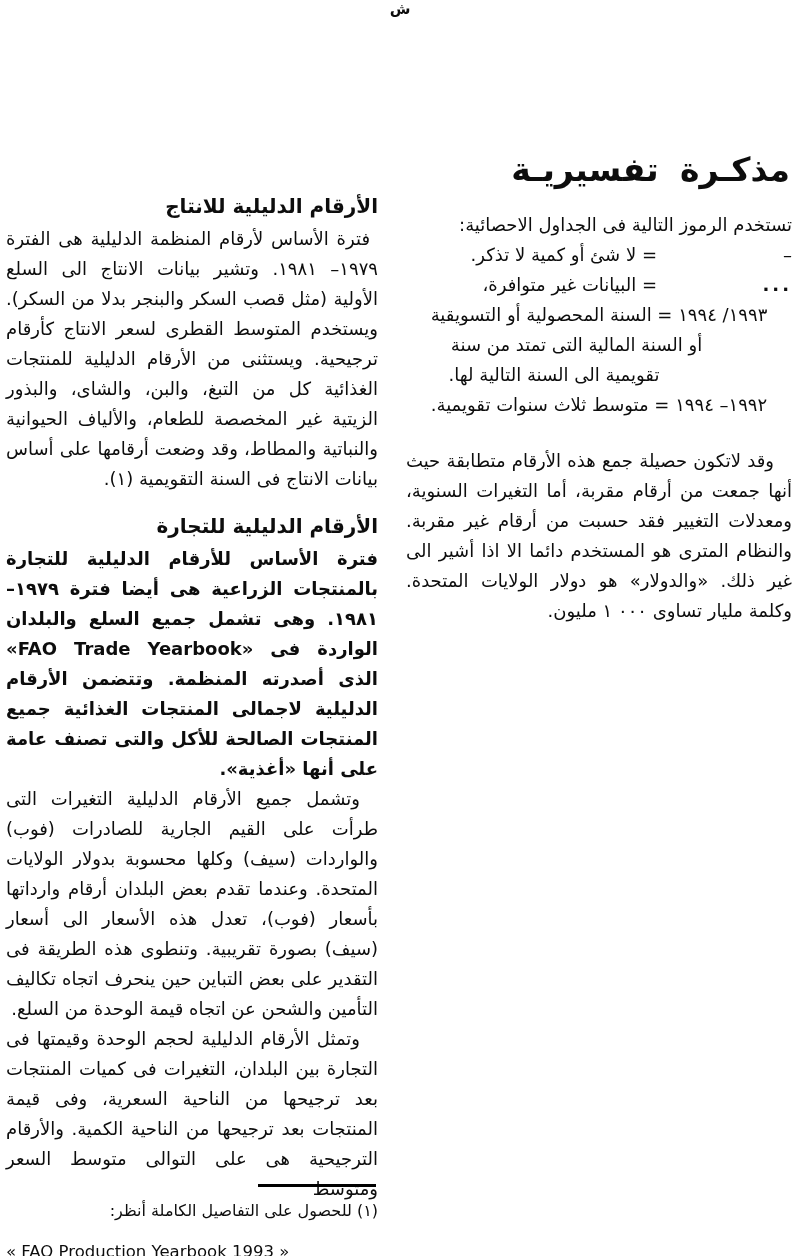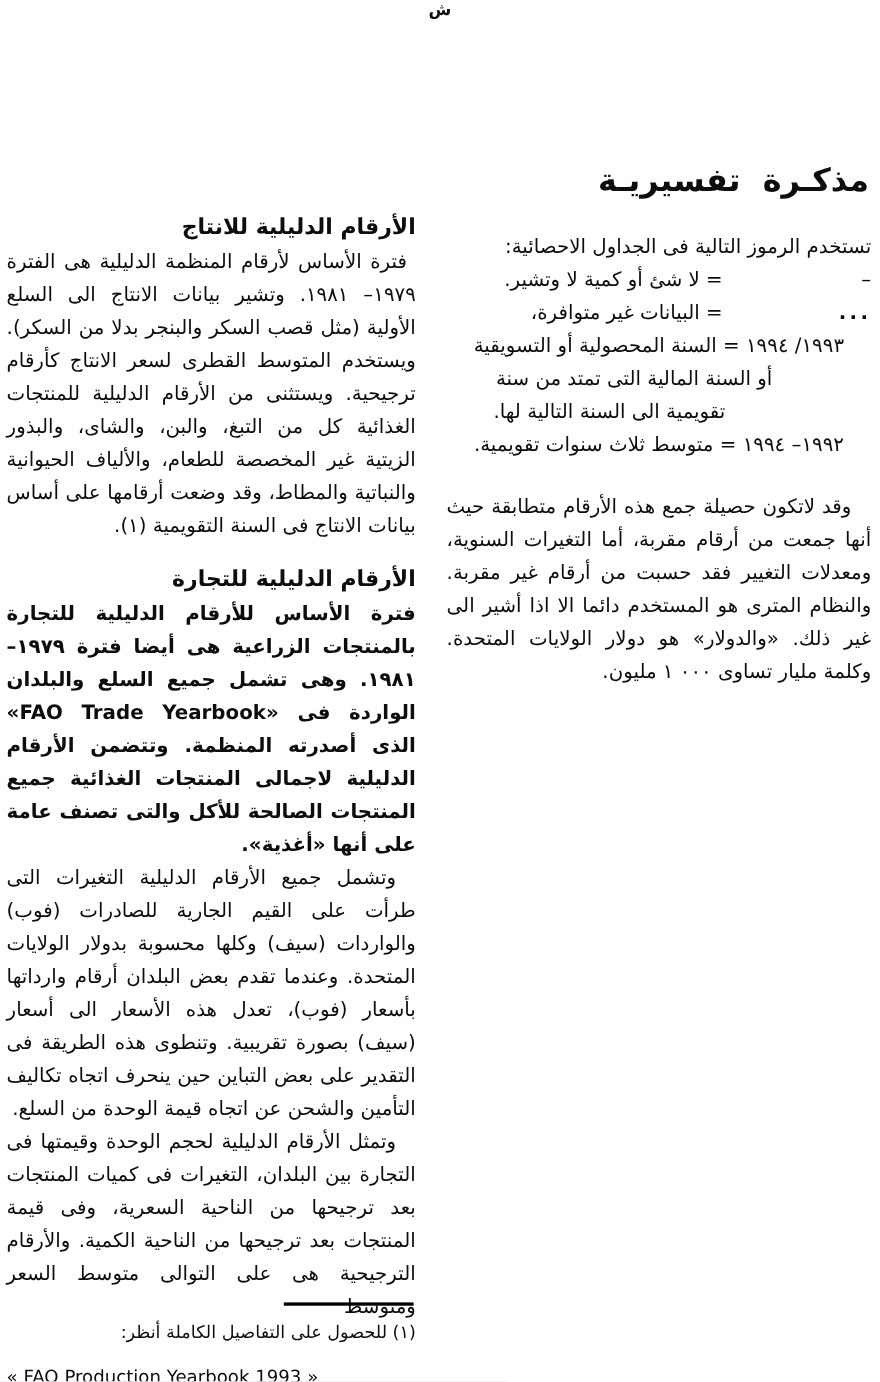--- a/index.html
+++ b/index.html
@@ -8,21 +8,21 @@
     background:#ffffff; color:#0d0d0d; overflow:hidden;
     direction:rtl;
     font-family:"DejaVu Sans", sans-serif;
   }
   .page-letter {
     position:absolute; top:0; left:0; width:100%;
     text-align:center; font-size:15px; font-weight:bold;
   }
   .doc-title {
     position:absolute; top:128px; right:10px;
-    font-size:29px; font-weight:bold; word-spacing:10px; letter-spacing:0.5px;
+    font-size:33px; font-weight:bold; word-spacing:10px; letter-spacing:0.5px;
   }
   .col {
     position:absolute; font-size:18px; line-height:30px;
     text-align:justify;
   }
   .col-right { top:210px; right:8px; width:386px; }
   .col-left  { top:192px; left:6px;  width:372px; }
 
   .intro-line { text-align:right; }
   .sym-row { display:flex; }
@@ -54,21 +54,21 @@
 
   <div class="page-letter">ش</div>
 
   <h1 class="doc-title">مذكـرة تفسيريـة</h1>
 
   <div class="col col-right">
     <div class="intro-line">تستخدم الرموز التالية فى الجداول الاحصائية:</div>
 
     <div class="sym-row">
       <span class="sym-cell">–</span>
-      <span class="sym-def">= لا شئ أو كمية لا وتشير.</span>
+      <span class="sym-def">= لا شئ أو كمية لا تذكر.</span>
     </div>
     <div class="sym-row">
       <span class="sym-cell dots">...</span>
       <span class="sym-def">= البيانات غير متوافرة،</span>
     </div>
 
     <div class="year-line">١٩٩٣/ ١٩٩٤ = السنة المحصولية أو التسويقية</div>
     <div class="year-line indent1">أو السنة المالية التى تمتد من سنة</div>
     <div class="year-line indent2">تقويمية الى السنة التالية لها.</div>
     <div class="year-line">١٩٩٢– ١٩٩٤ = متوسط ثلاث سنوات تقويمية.</div>

